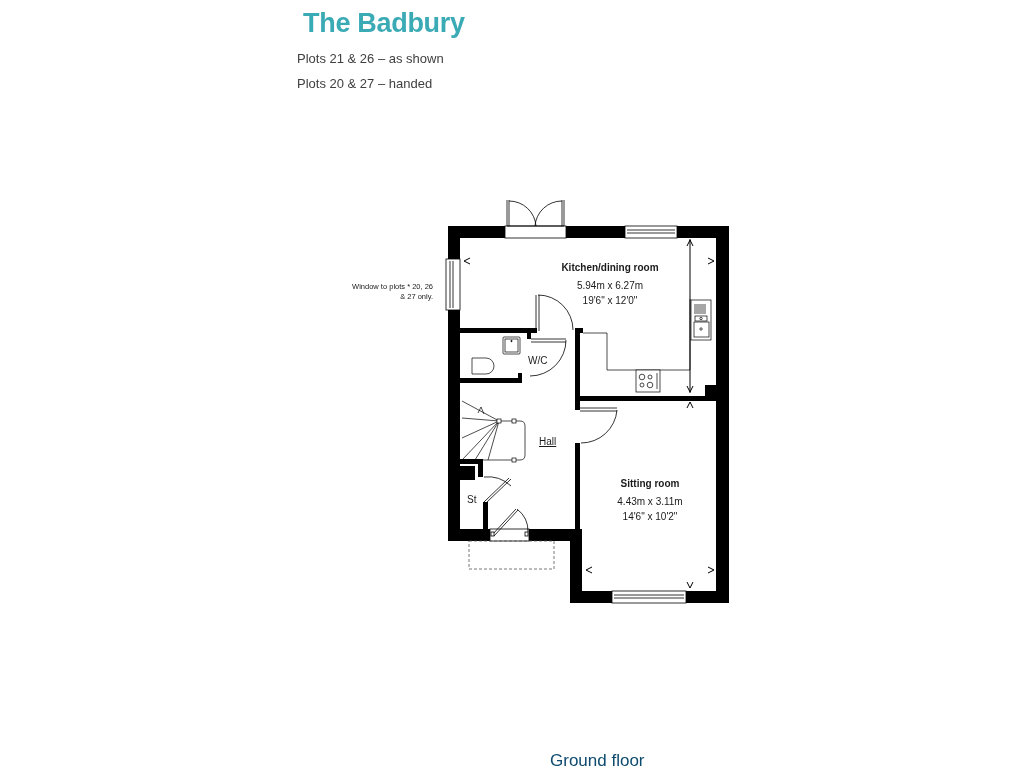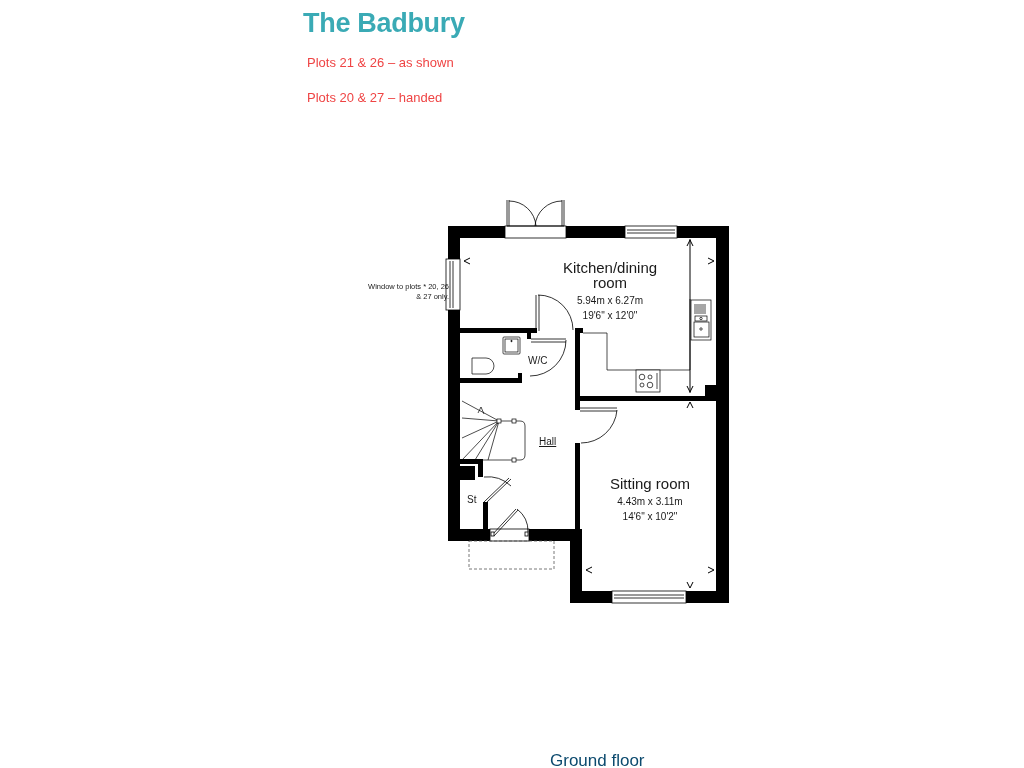--- a/index.html
+++ b/index.html
@@ -24,58 +24,58 @@
       font-family: "Liberation Sans", "DejaVu Sans", sans-serif;
       font-weight: bold;
       font-size: 27px;
       color: #3aaab5;
       margin: 6px;
       line-height: 34px;
       letter-spacing: -0.3px;
     }
     .subline {
       font-size: 13px;
-      color: #ef4444;
-      margin: 10px;
+      color: #404040;
+      margin: 0;
       line-height: 25px;
     }
     .plan {
       position: absolute;
       left: 0;
       top: 0;
       width: 1024px;
       height: 768px;
     }
     .footer-label {
       position: absolute;
       left: 550px;
       top: 751px;
       font-size: 17px;
       color: #0c4a6e;
     }
     .note {
       position: absolute;
-      left: 364px;
+      left: 348px;
       top: 282px;
       width: 85px;
       font-size: 7.5px;
       line-height: 10px;
       text-align: right;
       color: #1a1a1a;
     }
     .room-label {
       position: absolute;
       text-align: center;
       color: #1a1a1a;
       font-size: 10px;
       line-height: 15px;
     }
     .room-label .name {
-      font-weight: normal;
-      font-size: 15px;
+      font-weight: bold;
+      font-size: 10px;
       display: block;
       margin-bottom: 3px;
     }
     .room-label .dim {
       display: block;
       font-size: 10px;
     }
     .small-label {
       position: absolute;
       font-size: 10px;

